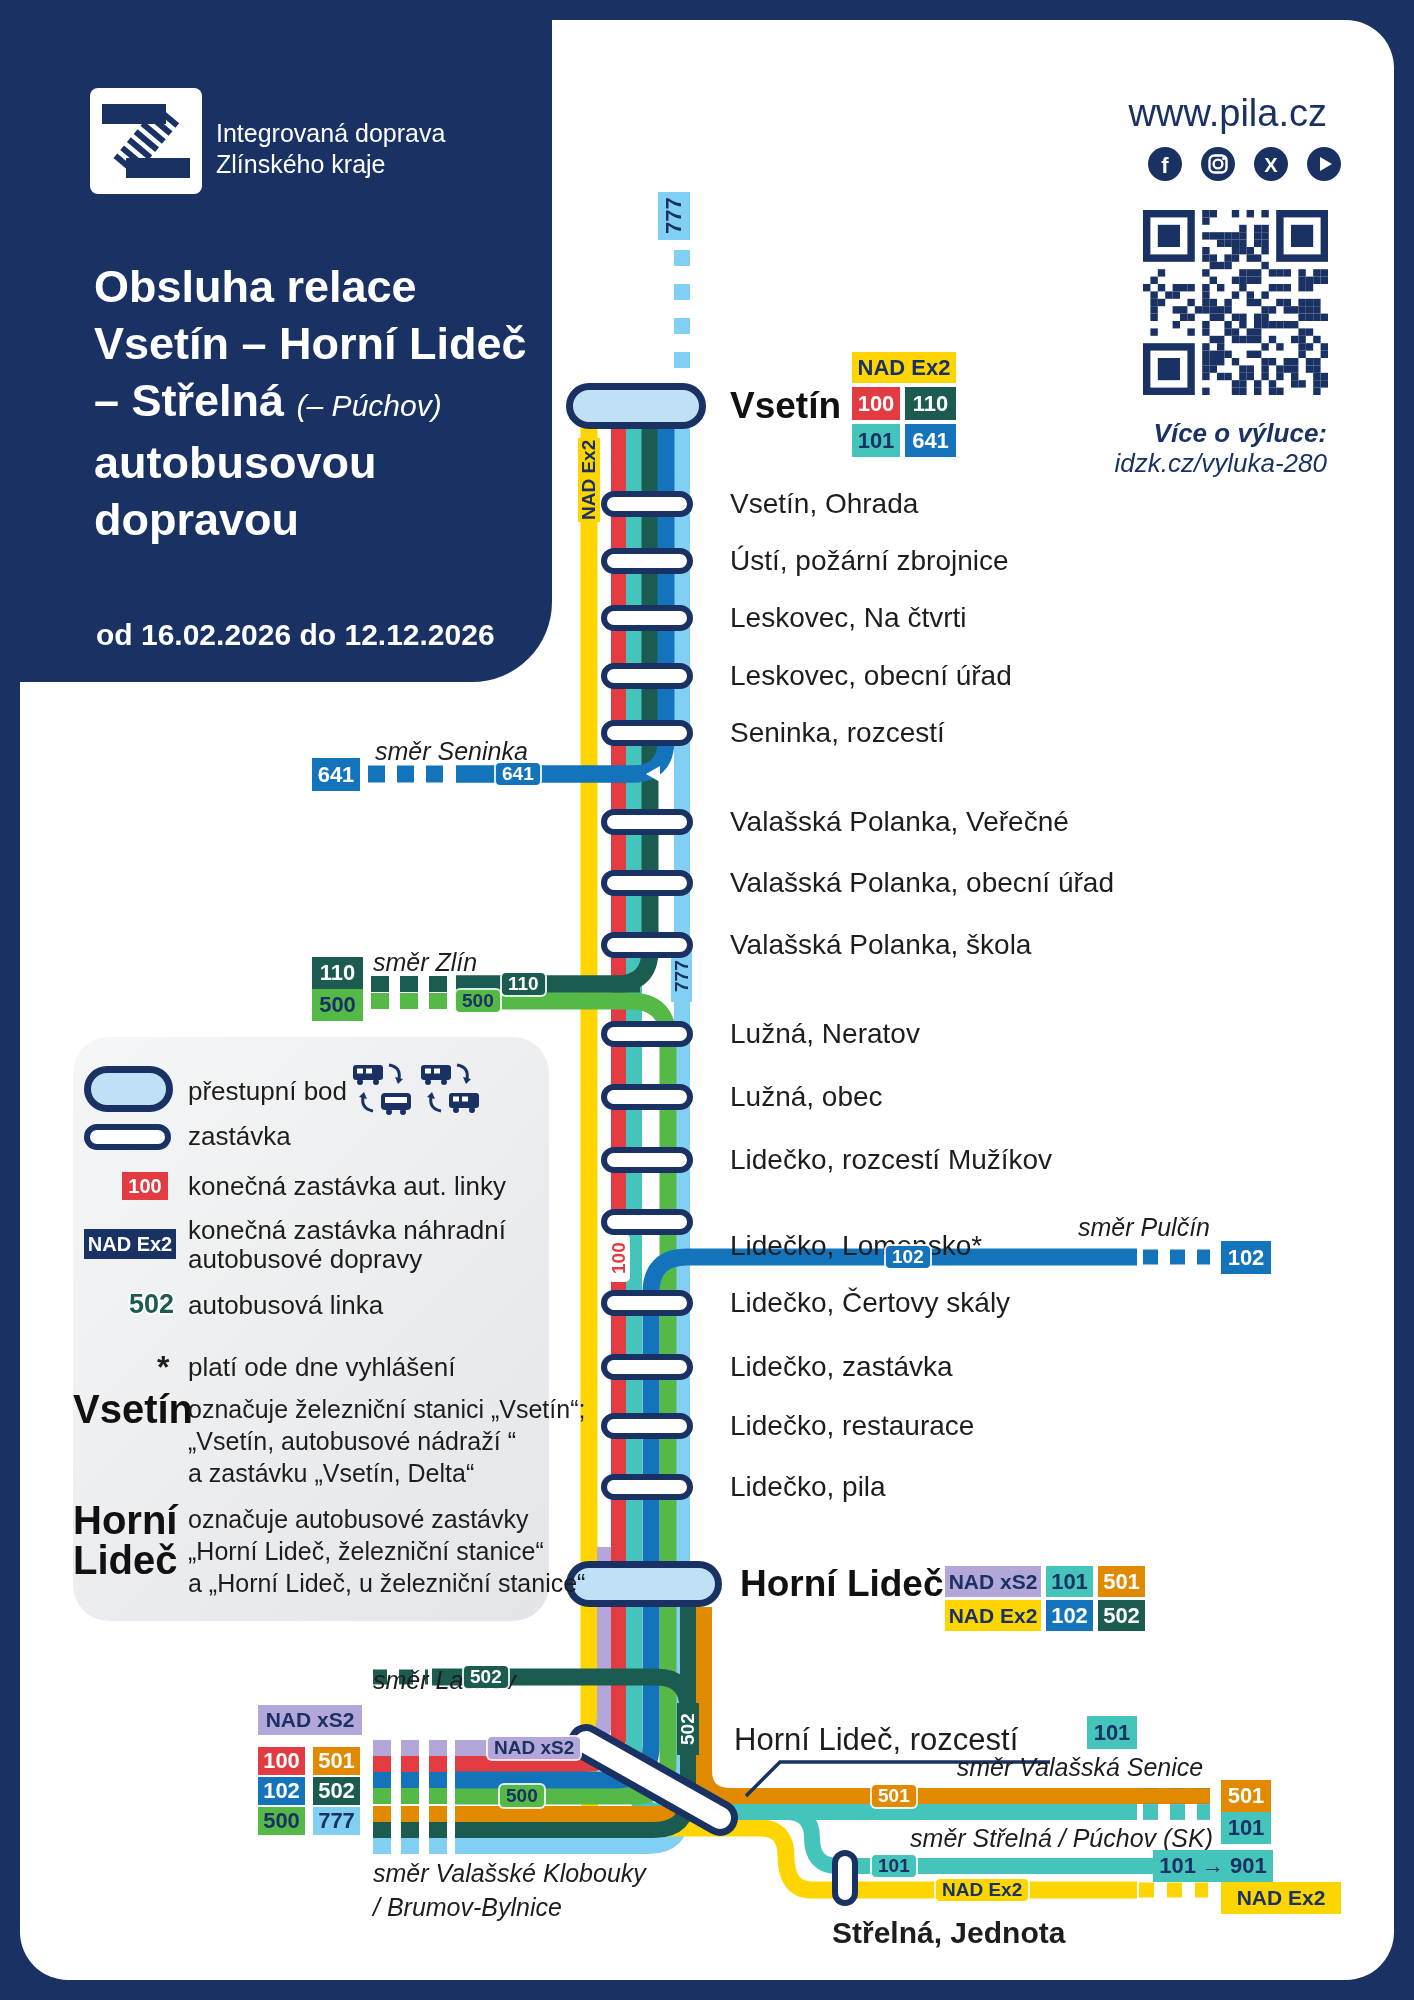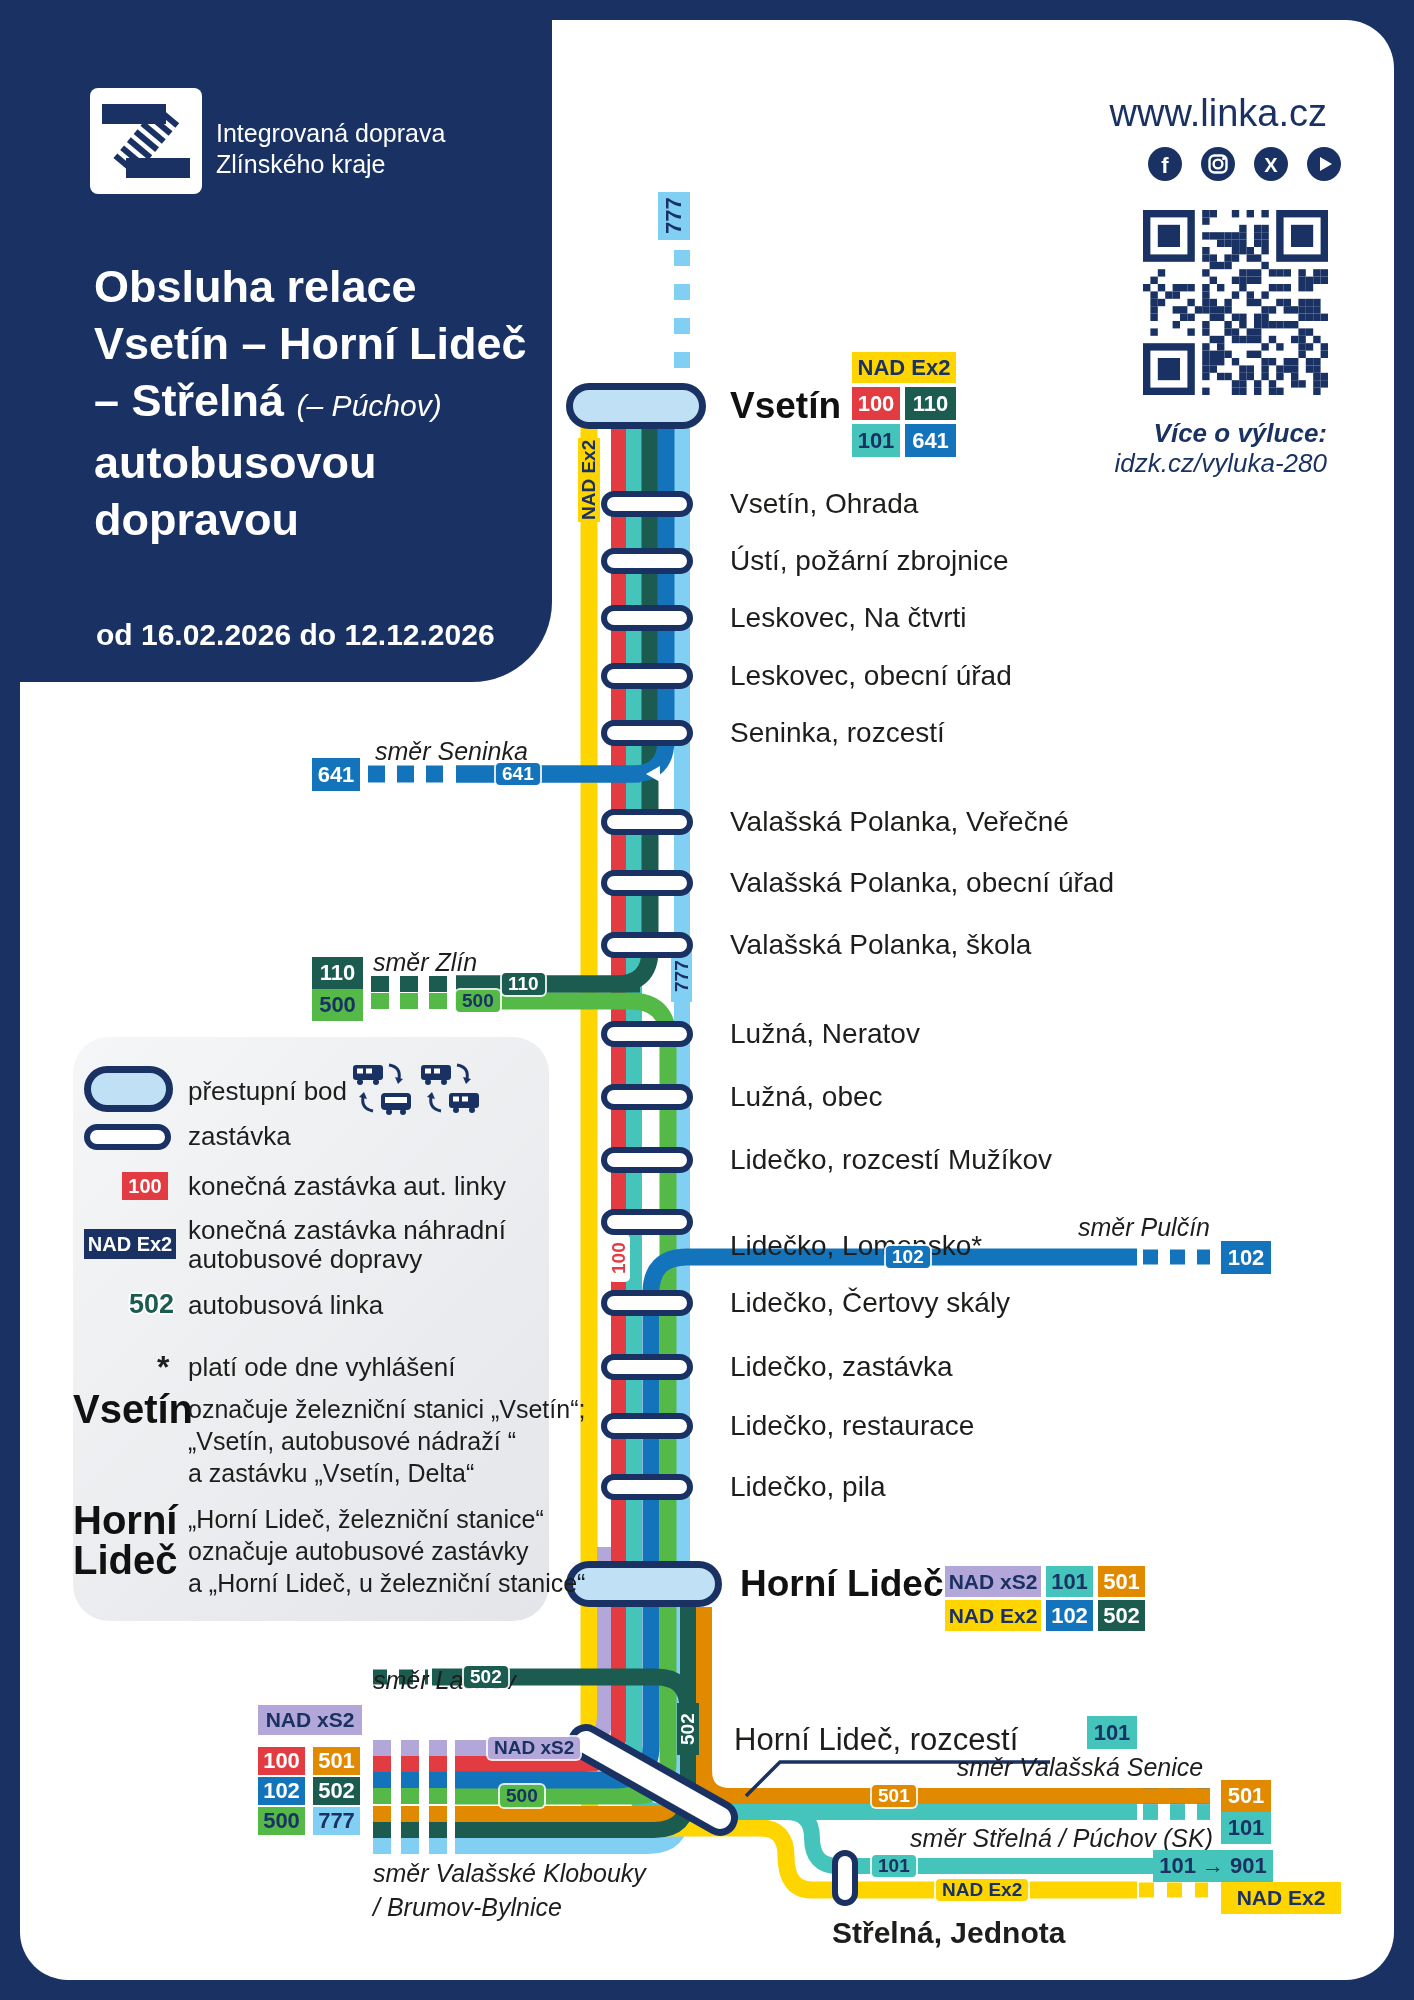--- a/index.html
+++ b/index.html
@@ -134,21 +134,21 @@
     <div class="title">
       <div>Obsluha relace</div>
       <div>Vsetín – Horní Lideč</div>
       <div><span>– Střelná</span> <span class="note">(– Púchov)</span></div>
       <div>autobusovou</div>
       <div>dopravou</div>
     </div>
     <div class="validity">od 16.02.2026 do 12.12.2026</div>
   </div>
 
-  <div class="website">www.linka.cz</div>
+  <div class="website">www.pila.cz</div>
   <div class="soc" style="left:1147px;">
     <svg width="36" height="36" viewBox="0 0 36 36">
         <circle cx="18" cy="18" r="17" fill="#1A3263"></circle>
         <text x="18" y="27" text-anchor="middle" fill="#fff" font-size="22" font-weight="bold">f</text>
       </svg>
   </div>
   <div class="soc" style="left:1200px;">
     <svg width="36" height="36" viewBox="0 0 36 36">
         <circle cx="18" cy="18" r="17" fill="#1A3263"></circle>
         <rect x="9.5" y="9.5" width="17" height="17" rx="5" fill="none" stroke="#fff" stroke-width="2.4"></rect>
@@ -553,19 +553,19 @@
     <div class="lg-txt" style="left:115px;top:356px;font-size:25px;line-height:32px;">
       <div>označuje železniční stanici „Vsetín“;</div>
       <div>„Vsetín, autobusové nádraží “</div>
       <div>a zastávku „Vsetín, Delta“</div>
     </div>
     <div class="lg-big" style="left:0px;top:463px;width:103px;text-align:right;">
       <div>Horní</div>
       <div>Lideč</div>
     </div>
     <div class="lg-txt" style="left:115px;top:466px;font-size:25px;line-height:32px;">
+      <div>označuje autobusové zastávky</div>
       <div>„Horní Lideč, železniční stanice“</div>
-      <div>označuje autobusové zastávky</div>
       <div>a „Horní Lideč, u železniční stanice“</div>
     </div>
   </div>
 
 </div>
 
 </body></html>

